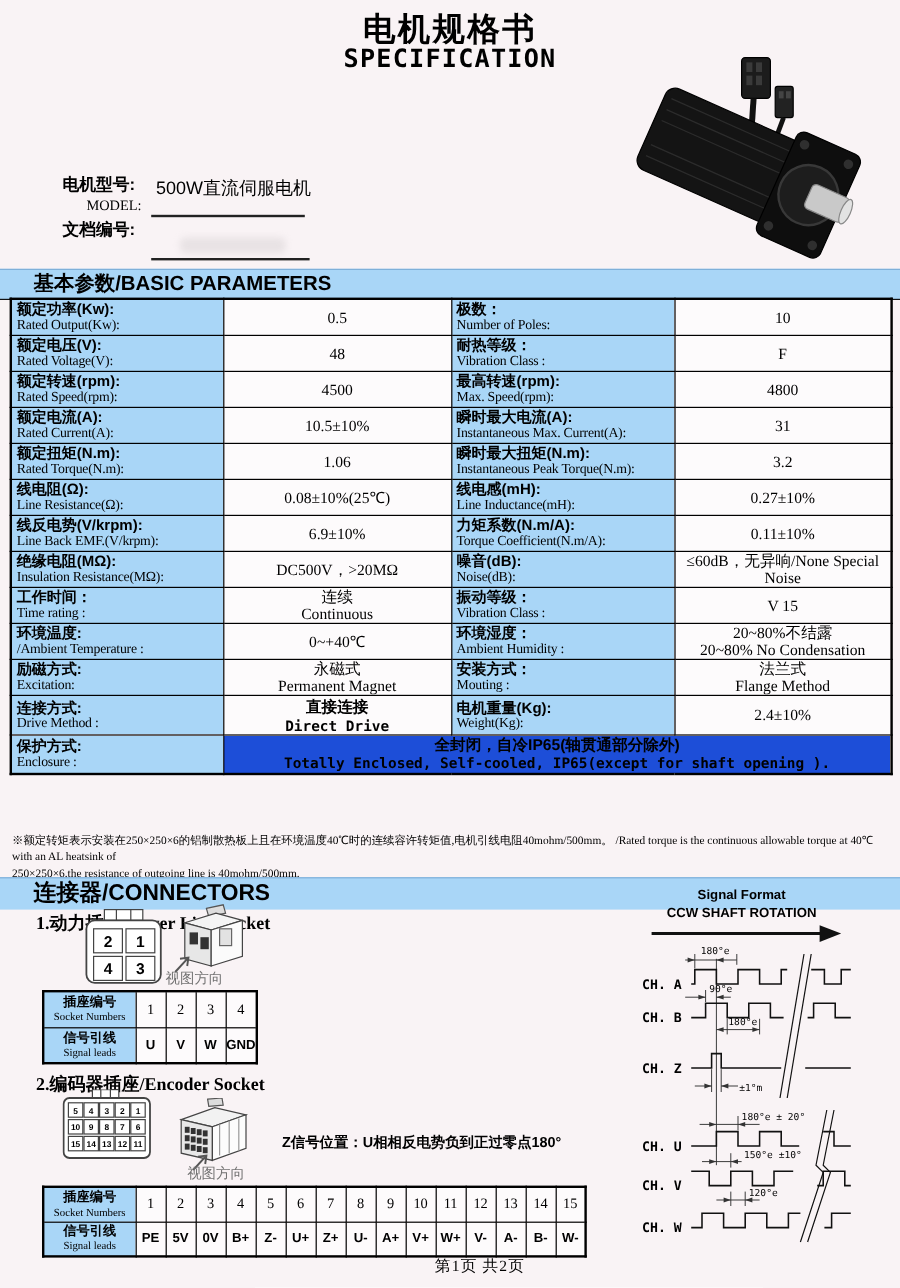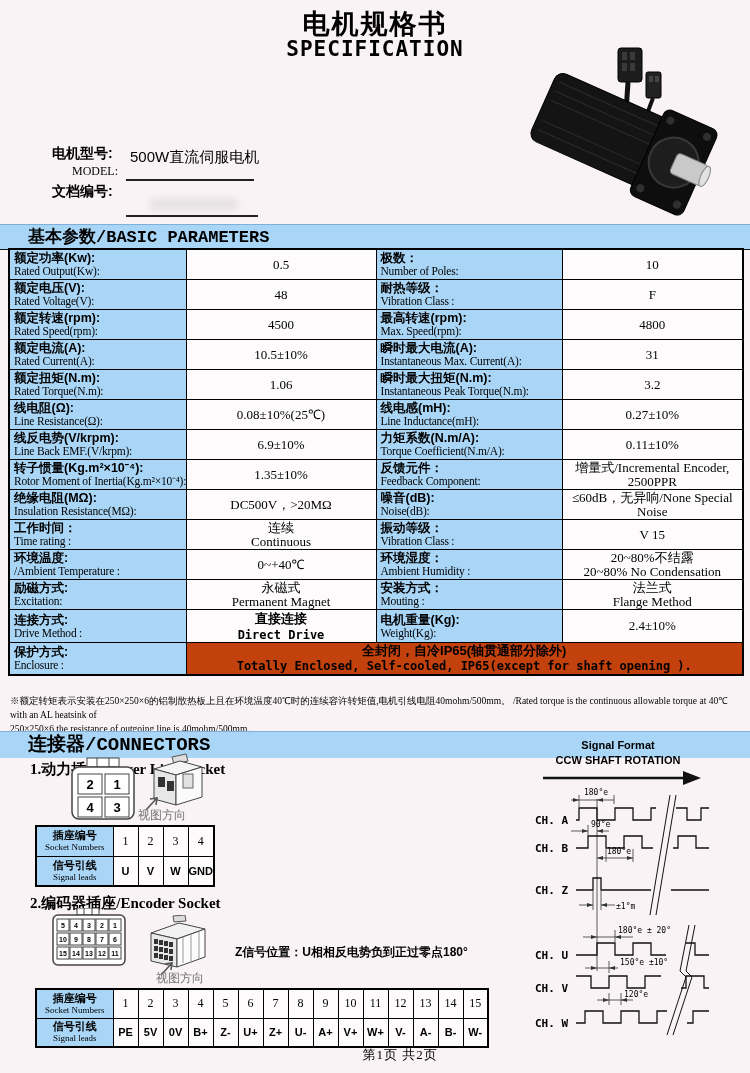--- a/index.html
+++ b/index.html
@@ -13,40 +13,40 @@
 
   
   .m-zh{font:bold 14px "Liberation Sans",sans-serif;}
   .m-en{font:12px "Liberation Serif",serif;}
   .m-val{font:15px "Liberation Sans",sans-serif;}
   .uline{border-bottom:2px solid #222;height:0;}
   .smudge{background:#c9c4c6;opacity:.35;filter:blur(3px);border-radius:4px;}
 
   
   .bar{left:0;width:750px;background:var(--blue,#a9d6f7);border-top:1px solid #7fb0d9;}
-  .bar span{display:inline-block;margin-left:28px;font-family:Liberation Mono, monospace;font-weight:bold;}
+  .bar span{display:inline-block;margin-left:28px;font-family:Liberation Sans, sans-serif;font-weight:bold;}
   .bar1{top:224px;height:24px;line-height:24px;border-bottom:1px solid #111;}
   .bar1 span{font-size:17px;}
   .bar2{top:731px;height:26px;line-height:26px;}
   .bar2 span{font-size:19px;}
 
   
   table{border-collapse:collapse;table-layout:fixed;}
   .params{left:8px;top:248px;width:734px;border:2px solid #000;}
   .params td{border:1px solid #000;padding:0;overflow:hidden;}
   .params tr{height:29px;}
   .params tr.span{height:32px;}
   td.lbl{background:var(--blue,#a9d6f7);padding:1px 0 1px 4px;}
   .lzh{font:bold 12.5px "Liberation Sans",sans-serif;line-height:14px;white-space:nowrap;}
   .len{font:11.5px "Liberation Serif",serif;line-height:13px;white-space:nowrap;letter-spacing:-0.2px;}
   td.val{background:#fdfbfc;text-align:center;font-size:13px;}
   td.val .line{line-height:14px;}
   .params tr[data-ri="12"] td.v1 .line:first-child{font:bold 13px "Liberation Sans",sans-serif;}
   .params tr[data-ri="12"] td.v1 .line:last-child{font:bold 12px "DejaVu Sans Mono",monospace;}
-  td.vspan{background:#c2410c;text-align:center;}
+  td.vspan{background:#1d4ed8;text-align:center;}
   .vzh{font:bold 13px "Liberation Sans",sans-serif;line-height:16px;}
   .ven{font:bold 12px "DejaVu Sans Mono",monospace;line-height:15px;}
 
   .footnote{left:10px;top:694px;width:736px;font-size:9.5px;line-height:14px;}
 
   .sub-head{font:bold 15px "Liberation Serif",serif;}
   .view-label{font:12px "Liberation Sans",sans-serif;color:#737373;}
   .z-note{font:bold 12px "Liberation Sans",sans-serif;}
 
   
@@ -235,37 +235,20 @@
           </td>
           <td class="val v1">
             <div class="line">6.9±10%</div>
           </td>
           <td class="lbl">
             <div class="lzh">力矩系数(N.m/A):</div>
             <div class="len">Torque Coefficient(N.m/A):</div>
           </td>
           <td class="val v2">
             <div class="line">0.11±10%</div>
-          </td>
-        </tr>
-        <tr data-ri="7">
-          <td class="lbl">
-            <div class="lzh">转子惯量(Kg.m²×10⁻⁴):</div>
-            <div class="len">Rotor Moment of Inertia(Kg.m²×10⁻⁴):</div>
-          </td>
-          <td class="val v1">
-            <div class="line">1.35±10%</div>
-          </td>
-          <td class="lbl">
-            <div class="lzh">反馈元件：</div>
-            <div class="len">Feedback Component:</div>
-          </td>
-          <td class="val v2">
-            <div class="line">增量式/Incremental Encoder,</div>
-            <div class="line">2500PPR</div>
           </td>
         </tr>
         <tr data-ri="8">
           <td class="lbl">
             <div class="lzh">绝缘电阻(MΩ):</div>
             <div class="len">Insulation Resistance(MΩ):</div>
           </td>
           <td class="val v1">
             <div class="line">DC500V，&gt;20MΩ</div>
           </td>

